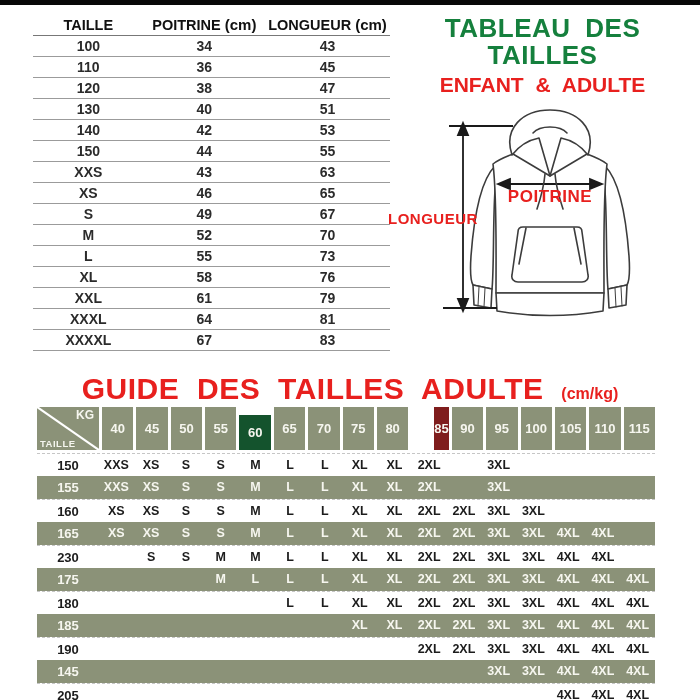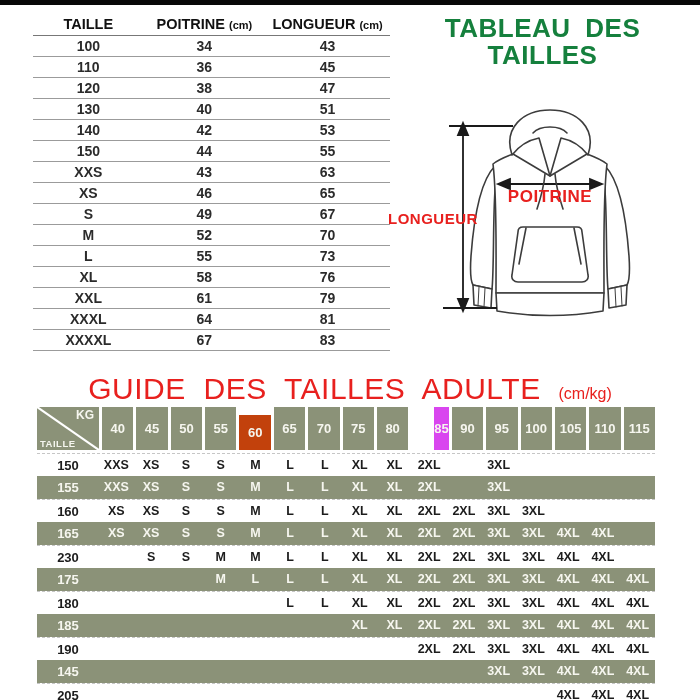--- a/index.html
+++ b/index.html
@@ -14,31 +14,31 @@
   .size-table {
     position:absolute; left:33px; top:14px; width:357px;
     border-collapse:collapse; table-layout:fixed;
   }
   .size-table th, .size-table td {
     text-align:center; padding:0; height:21px;
     border-bottom:1px solid #9b9b9b;
     font-weight:bold; color:#2b2b2b; font-size:14px;
   }
   .size-table th { font-size:14.5px; color:#111; border-bottom:1.5px solid #777; }
-  .size-table th .unit { font-size:11px; }
+  .size-table th .unit { font-size:15px; }
   .size-table col:nth-child(1){ width:31%; }
   .size-table col:nth-child(2){ width:34%; }
   .size-table col:nth-child(3){ width:35%; }
 
   
   .main-title { position:absolute; left:390px; top:15px; width:305px; text-align:center; font-weight:bold; }
   .title-l1 { font-size:26px; letter-spacing:.5px; word-spacing:7px; line-height:1.05; }
   .title-l2 { font-size:21px; word-spacing:6px; margin-top:3px; }
 
-  .guide-title { position:absolute; left:0; top:372px; width:700px; text-align:center; font-weight:normal; font-size:30px; letter-spacing:.5px; word-spacing:9px; }
+  .guide-title { position:absolute; left:0; top:372px; width:700px; text-align:center; font-weight:bold; font-size:30px; letter-spacing:.5px; word-spacing:9px; }
   .guide-title .unit { font-size:16px; letter-spacing:0; word-spacing:0; }
 
   
   .figure { position:absolute; left:385px; top:96px; width:310px; height:240px; }
   .figure svg text { font-family:"Liberation Sans", sans-serif; }
 
   
   .guide-table { position:absolute; left:37px; top:407px; width:618px; border-bottom:1px dashed #c6c6c6; }
   .g-header { display:grid; grid-template-columns:62px repeat(16,1fr); height:43px;text-align:center; }
   .g-hcell {
@@ -150,20 +150,21 @@
         <tr>
           <td>XXXXL</td>
           <td>67</td>
           <td>83</td>
         </tr>
       </tbody>
   </table>
 
   <div class="main-title">
     <div class="title-l1" style="color: #15803d;">TABLEAU DES TAILLES</div>
+    <div class="title-l2" style="color: rgb(232, 32, 30);">ENFANT &amp; ADULTE</div>
   </div>
 
   <div class="figure">
     <svg viewBox="0 0 310 240" width="310" height="240">
       <g fill="#ffffff" stroke="#3c3c3c" stroke-width="1.6" stroke-linecap="round" stroke-linejoin="round">
 
         <path d="M110,70 C96,84 89,120 86,160 C85,175 85,184 88,189 L107,193 C109,175 108,120 110,95 Z"></path>
         <path d="M220,70 C234,84 241,120 244,160 C245,175 245,184 242,189 L223,193 C221,175 222,120 220,95 Z"></path>
         <path d="M88,189 L107,193 L106,212 L89,209 Z"></path>
         <path d="M242,189 L223,193 L224,212 L241,209 Z"></path>
@@ -216,26 +217,26 @@
           <rect x="0" y="0" width="62" height="28" class="corner-bg" fill="#8b9278"></rect>
           <line x1="0" y1="0" x2="62" y2="28" stroke="#ffffff" stroke-width="1.6"></line>
         </svg>
         <span class="kg">KG</span>
         <span class="taille">TAILLE</span>
       </div>
     <div class="g-hcell" style="background: rgb(139, 146, 120);">40</div>
         <div class="g-hcell" style="background: rgb(139, 146, 120);">45</div>
         <div class="g-hcell" style="background: rgb(139, 146, 120);">50</div>
         <div class="g-hcell" style="background: rgb(139, 146, 120);">55</div>
-        <div class="g-hcell" style="background: #c2410c; margin-top: 8px;">60</div>
+        <div class="g-hcell" style="background: #14532d; margin-top: 8px;">60</div>
         <div class="g-hcell" style="background: rgb(139, 146, 120);">65</div>
         <div class="g-hcell" style="background: rgb(139, 146, 120);">70</div>
         <div class="g-hcell" style="background: rgb(139, 146, 120);">75</div>
         <div class="g-hcell" style="background: rgb(139, 146, 120);">80</div>
-        <div class="g-hcell" style="background: #d946ef; margin-left: 23px;">85</div>
+        <div class="g-hcell" style="background: #7f1d1d; margin-left: 23px;">85</div>
         <div class="g-hcell" style="background: rgb(139, 146, 120);">90</div>
         <div class="g-hcell" style="background: rgb(139, 146, 120);">95</div>
         <div class="g-hcell" style="background: rgb(139, 146, 120);">100</div>
         <div class="g-hcell" style="background: rgb(139, 146, 120);">105</div>
         <div class="g-hcell" style="background: rgb(139, 146, 120);">110</div>
         <div class="g-hcell" style="background: rgb(139, 146, 120);">115</div>
       </div>
     <div class="g-body" id="guide-body">
         <div class="g-row white">
           <div class="g-label">150</div>

